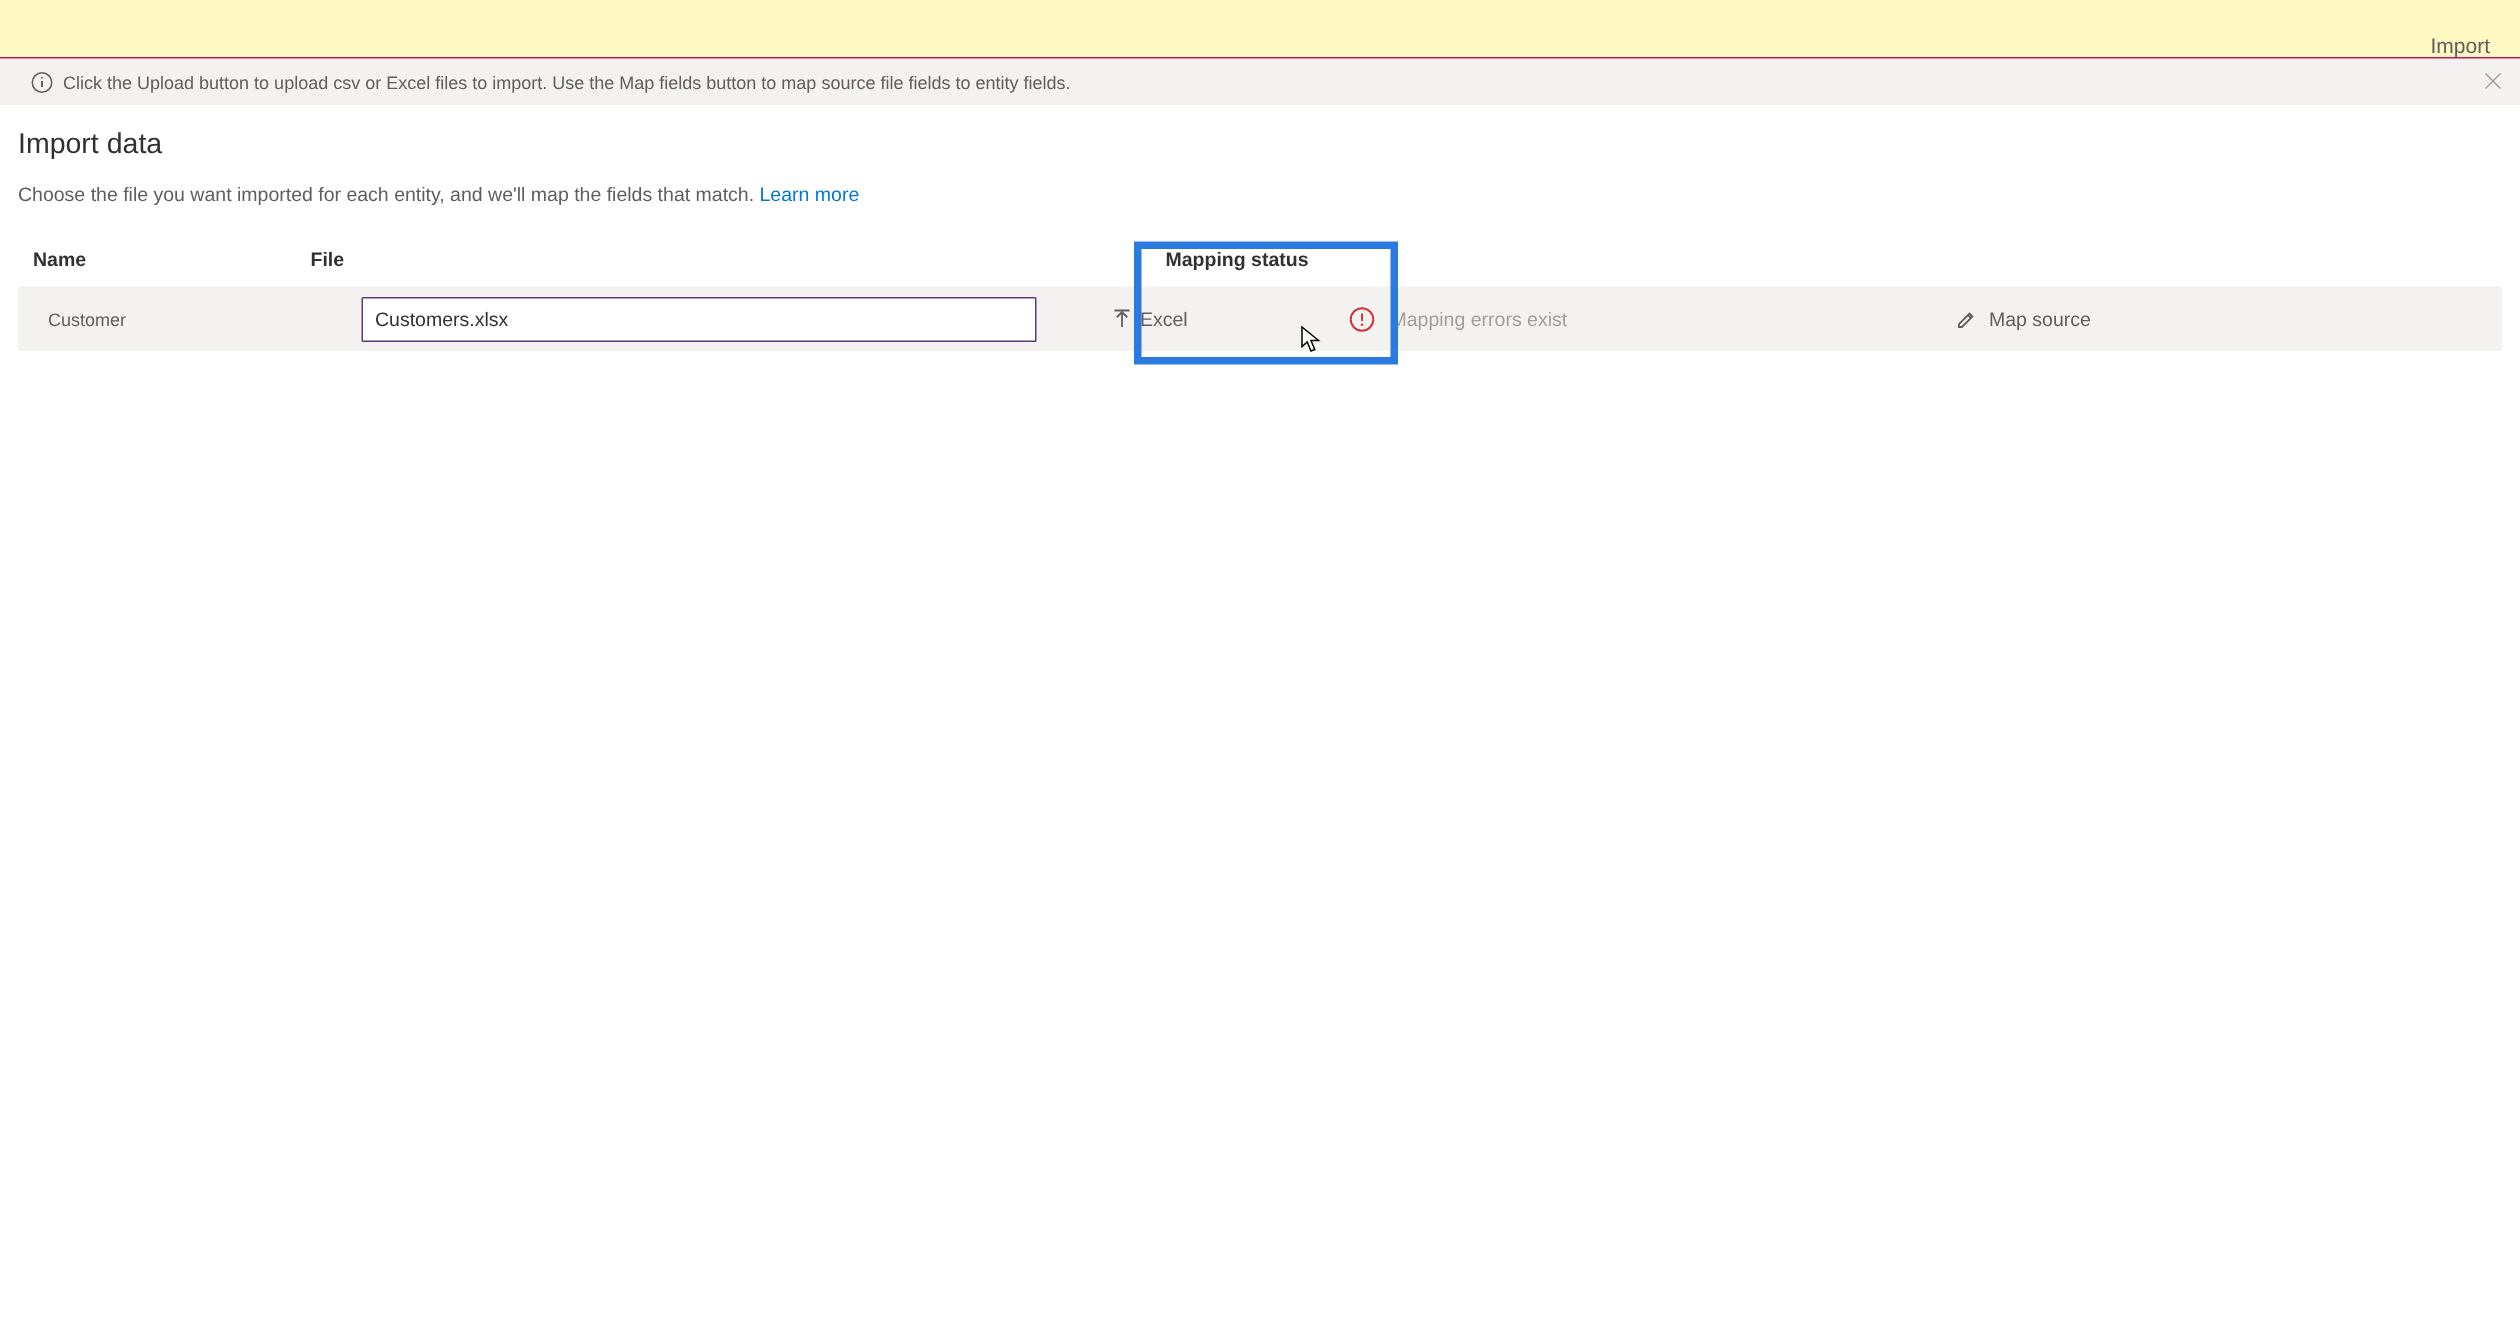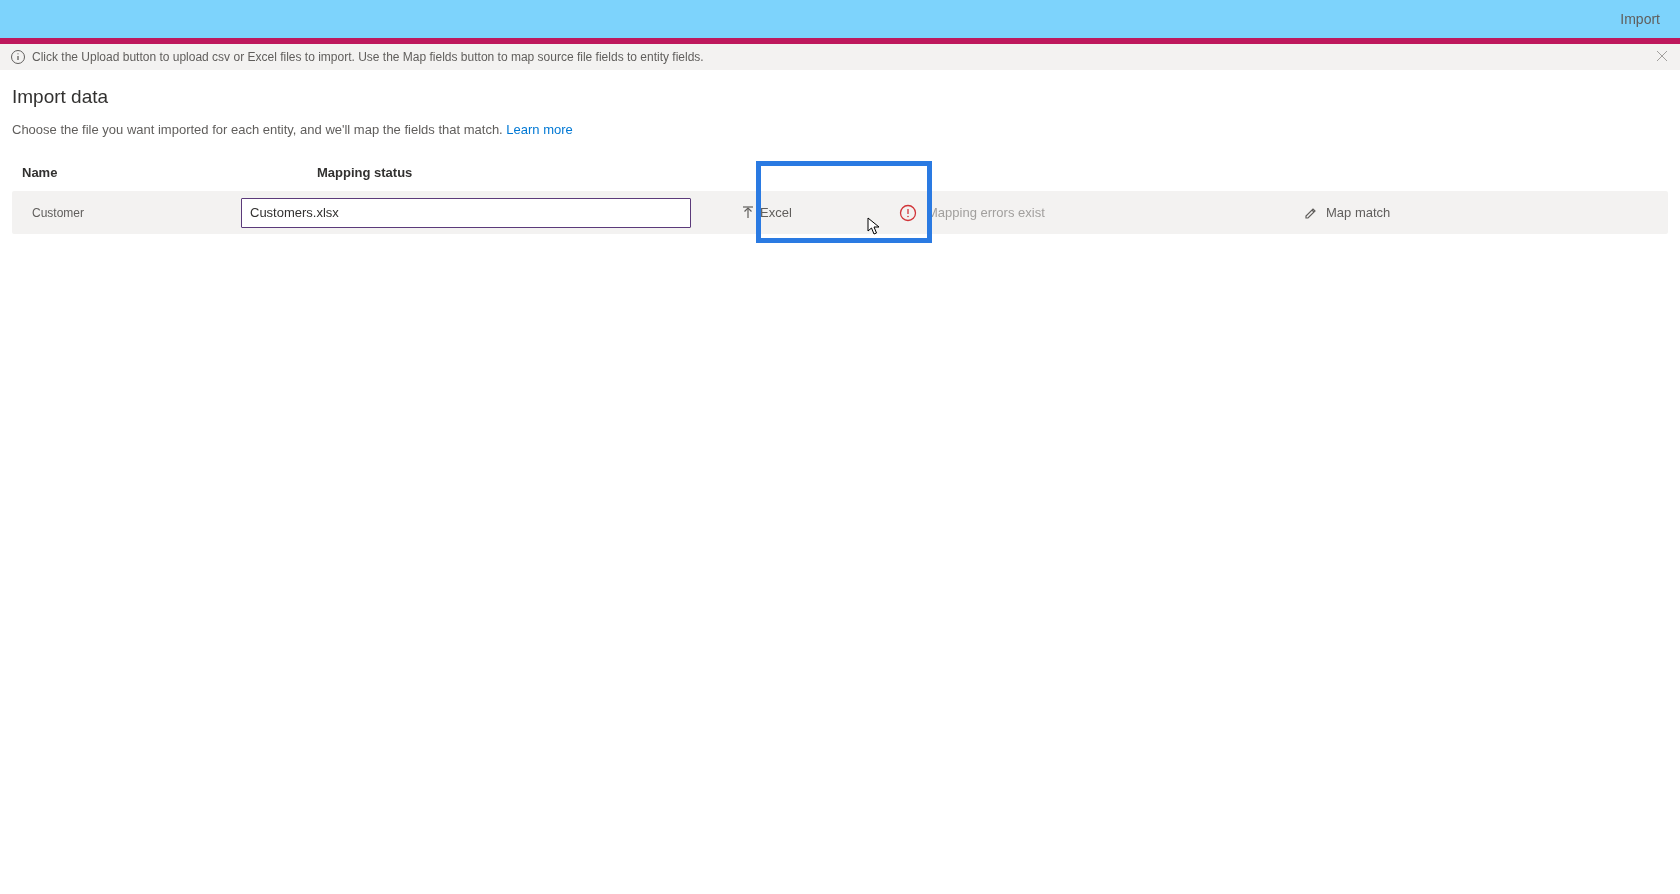--- a/index.html
+++ b/index.html
@@ -12,38 +12,38 @@
       font-size: 13px;
       color: #323130;
       background: #fff;
       width: 1680px;
       height: 894px;
       overflow: hidden;
       position: relative;
     }
     .top-bar {
       height: 38px;
-      background: #7dd3fc;
+      background: #fef9c3;
       display: flex;
       justify-content: flex-end;
-      align-items: center;
+      align-items: flex-end;
       padding-right: 20px;
     }
     .import-action {
       color: #605e5c;
       font-size: 14px;
       cursor: pointer;
     }
     .info-bar {
       height: 32px;
       background: #f3f2f1;
-      border-top: 6px solid #be185d;
-      display: flex;
-      align-items: center;
-      padding: 0 10px;
+      border-top: 1px solid #be185d;
+      display: flex;
+      align-items: center;
+      padding: 0 20px;
       position: relative;
     }
     .info-icon {
       width: 16px;
       height: 16px;
       margin-right: 6px;
       flex-shrink: 0;
     }
     .info-icon svg {
       display: block;
@@ -227,20 +227,23 @@
   <h1 class="page-title">Import data</h1>
   <p class="page-desc">
     <span>Choose the file you want imported for each entity, and we'll map the fields that match. </span><a class="learn-more">Learn more</a>
   </p>
 
   <div class="grid-area">
     <div class="header-row">
       <div class="col-name">
         <span class="header-label">Name</span>
       </div>
+      <div class="col-file">
+        <span class="header-label">File</span>
+      </div>
       <div class="col-upload"></div>
       <div class="col-status">
         <span class="header-label">Mapping status</span>
       </div>
       <div class="col-map"></div>
     </div>
 
     <div class="data-row">
       <div class="col-name">
         <span class="entity-name">Customer</span>
@@ -273,21 +276,21 @@
         </div>
       </div>
       <div class="col-map">
         <button class="map-btn">
           <span class="pencil-icon">
             <svg viewBox="0 0 14 14" fill="none" stroke="#605e5c" stroke-width="1.2">
               <path d="M2 12 L2 10 L9 3 L11 5 L4 12 Z"></path>
               <line x1="8" y1="4" x2="10" y2="6"></line>
             </svg>
           </span>
-          <span>Map match</span>
+          <span>Map source</span>
         </button>
       </div>
     </div>
 
     <div class="highlight-box" style="left:744px; top:-6px; width:176px; height:82px;"></div>
 
     <div class="cursor-overlay" style="left:855px; top:50px;">
       <svg viewBox="0 0 16 20" fill="#fff" stroke="#000" stroke-width="1">
         <path d="M1 1 L1 14 L4.5 11 L7 17 L9.5 16 L7 10 L12 10 Z"></path>
       </svg>

